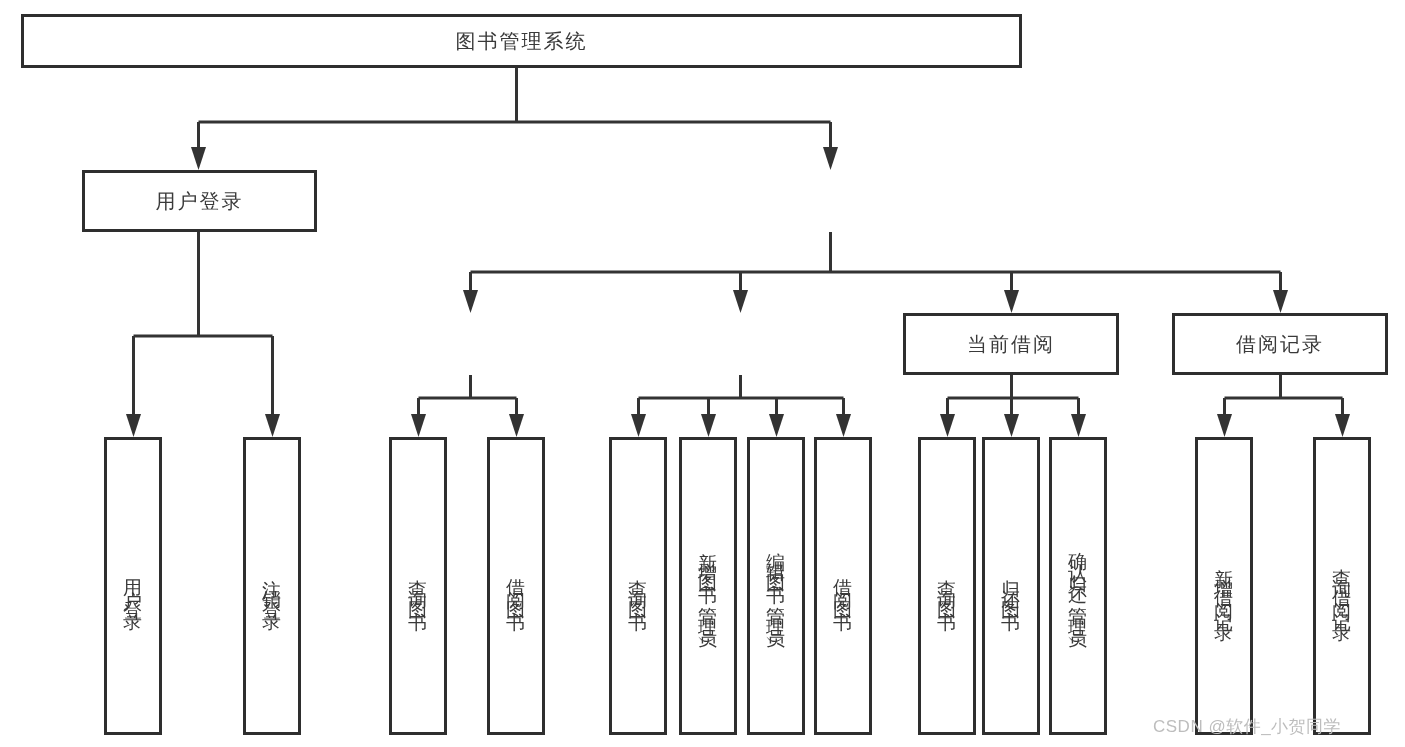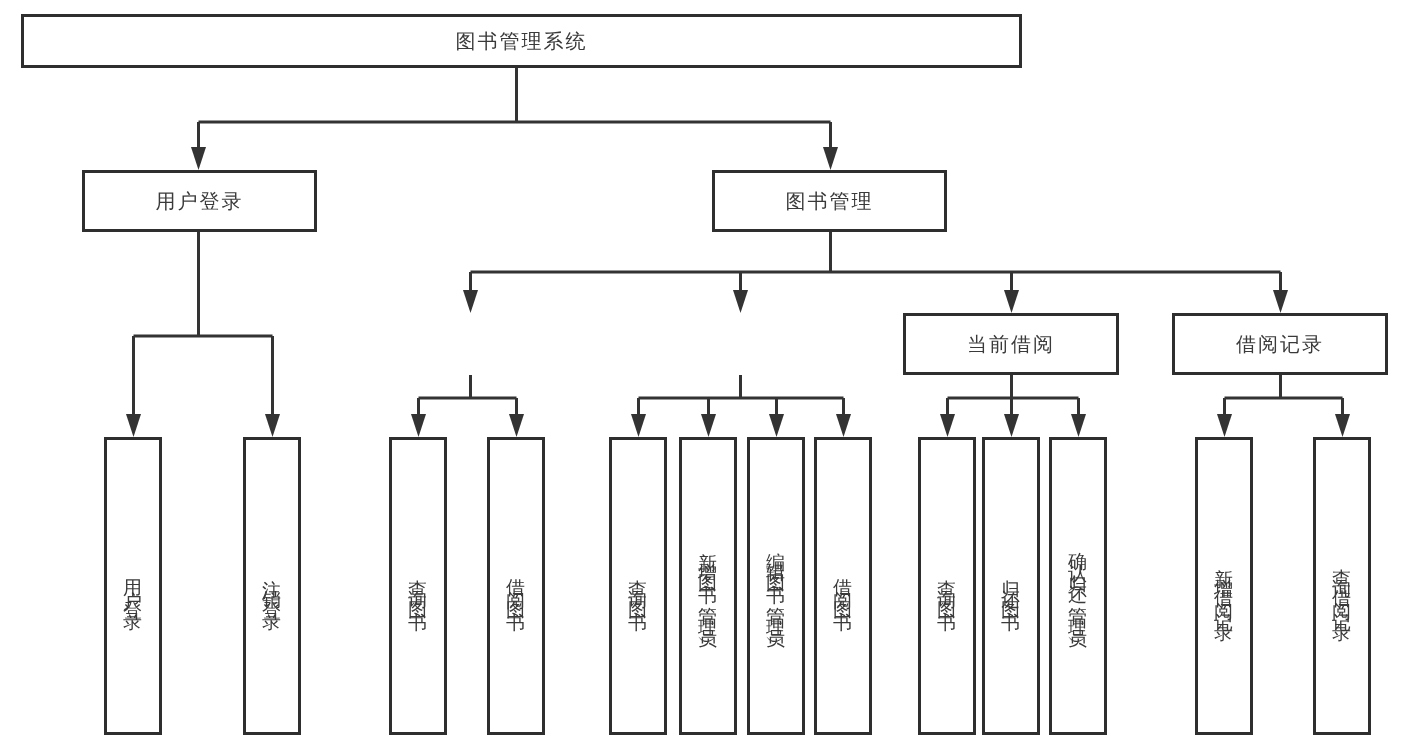--- a/index.html
+++ b/index.html
@@ -69,21 +69,20 @@
     <g>
       <path d="M1280.5,375 L1280.5,398 M1224.5,398 L1342.5,398 M1224.5,398 L1224.5,419 M1342.5,398 L1342.5,419"></path>
       <polygon points="1217,414 1232,414 1224.5,437"></polygon>
       <polygon points="1335,414 1350,414 1342.5,437"></polygon>
     </g>
   </svg>
 
   <div class="node hnode" style="left:21px;top:14px;width:1001px;height:54px">图书管理系统</div>
 
   <div class="node hnode" style="left:82px;top:170px;width:235px;height:62px">用户登录</div>
-  <div class="node hnode" style="left:712px;top:170px;width:235px;height:62px">图书管理</div>
 
   <div class="node hnode" style="left:903px;top:313px;width:216px;height:62px">当前借阅</div>
   <div class="node hnode" style="left:1172px;top:313px;width:216px;height:62px">借阅记录</div>
 
   <div class="node vnode" style="left:104px;top:437px;width:58px;height:298px">用户登录</div>
   <div class="node vnode" style="left:243px;top:437px;width:58px;height:298px">注销登录</div>
 
   <div class="node vnode" style="left:389px;top:437px;width:58px;height:298px">查询图书</div>
   <div class="node vnode" style="left:487px;top:437px;width:58px;height:298px">借阅图书</div>
 
@@ -92,14 +91,15 @@
   <div class="node vnode" style="left:747px;top:437px;width:58px;height:298px">编辑图书（管理员）</div>
   <div class="node vnode" style="left:814px;top:437px;width:58px;height:298px">借阅图书</div>
 
   <div class="node vnode" style="left:918px;top:437px;width:58px;height:298px">查询图书</div>
   <div class="node vnode" style="left:982px;top:437px;width:58px;height:298px">归还图书</div>
   <div class="node vnode" style="left:1049px;top:437px;width:58px;height:298px">确认归还（管理员）</div>
 
   <div class="node vnode" style="left:1195px;top:437px;width:58px;height:298px">新增借阅记录</div>
   <div class="node vnode" style="left:1313px;top:437px;width:58px;height:298px">查询借阅记录</div>
 
+  <div class="watermark">CSDN @软件_小贺同学</div>
 
 </div>
 
 </body></html>

